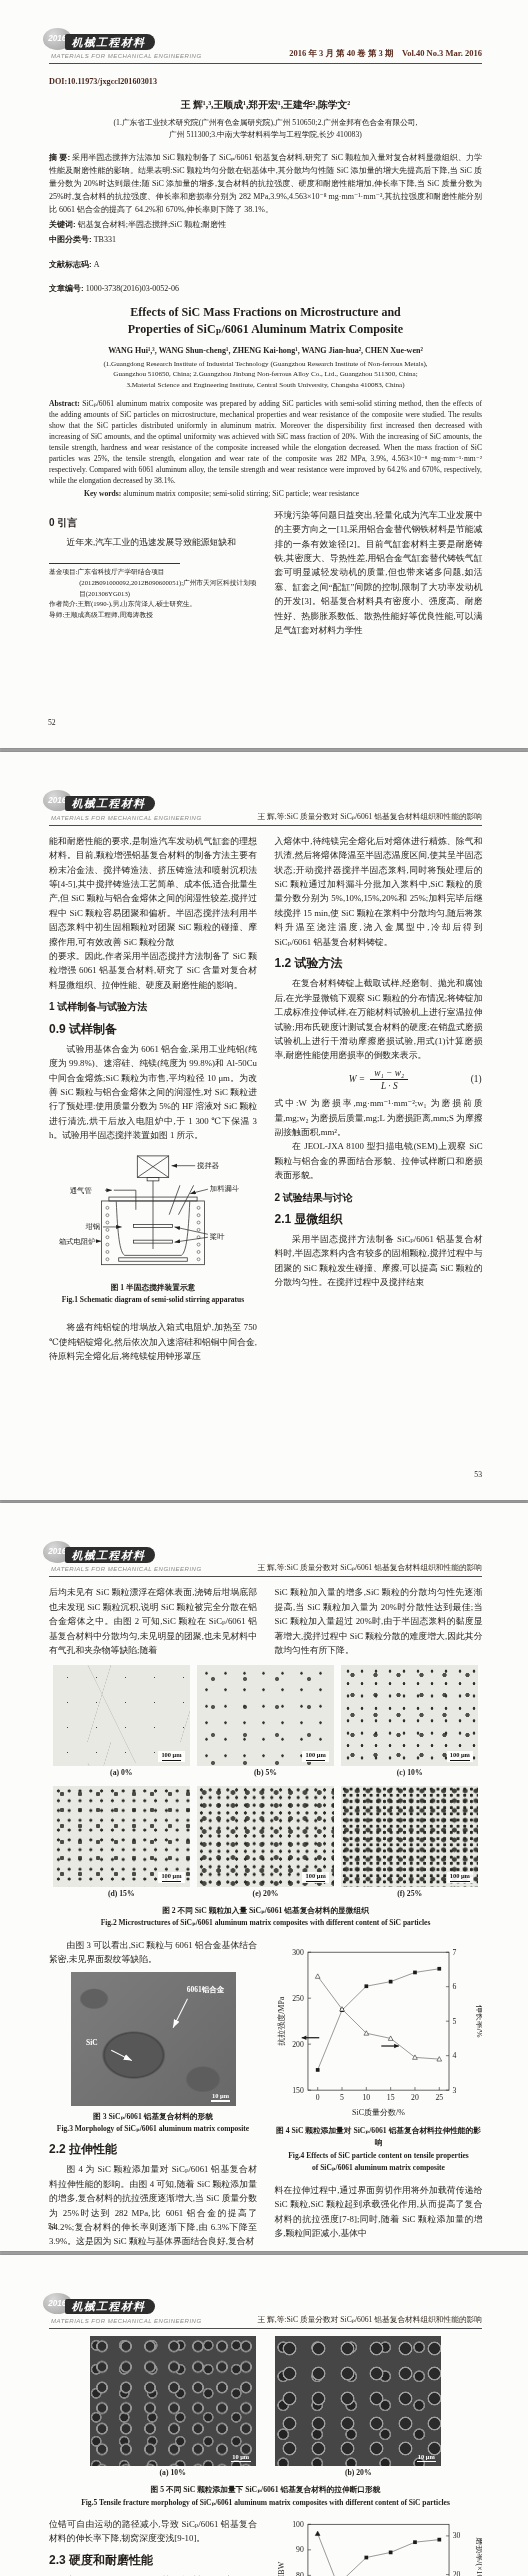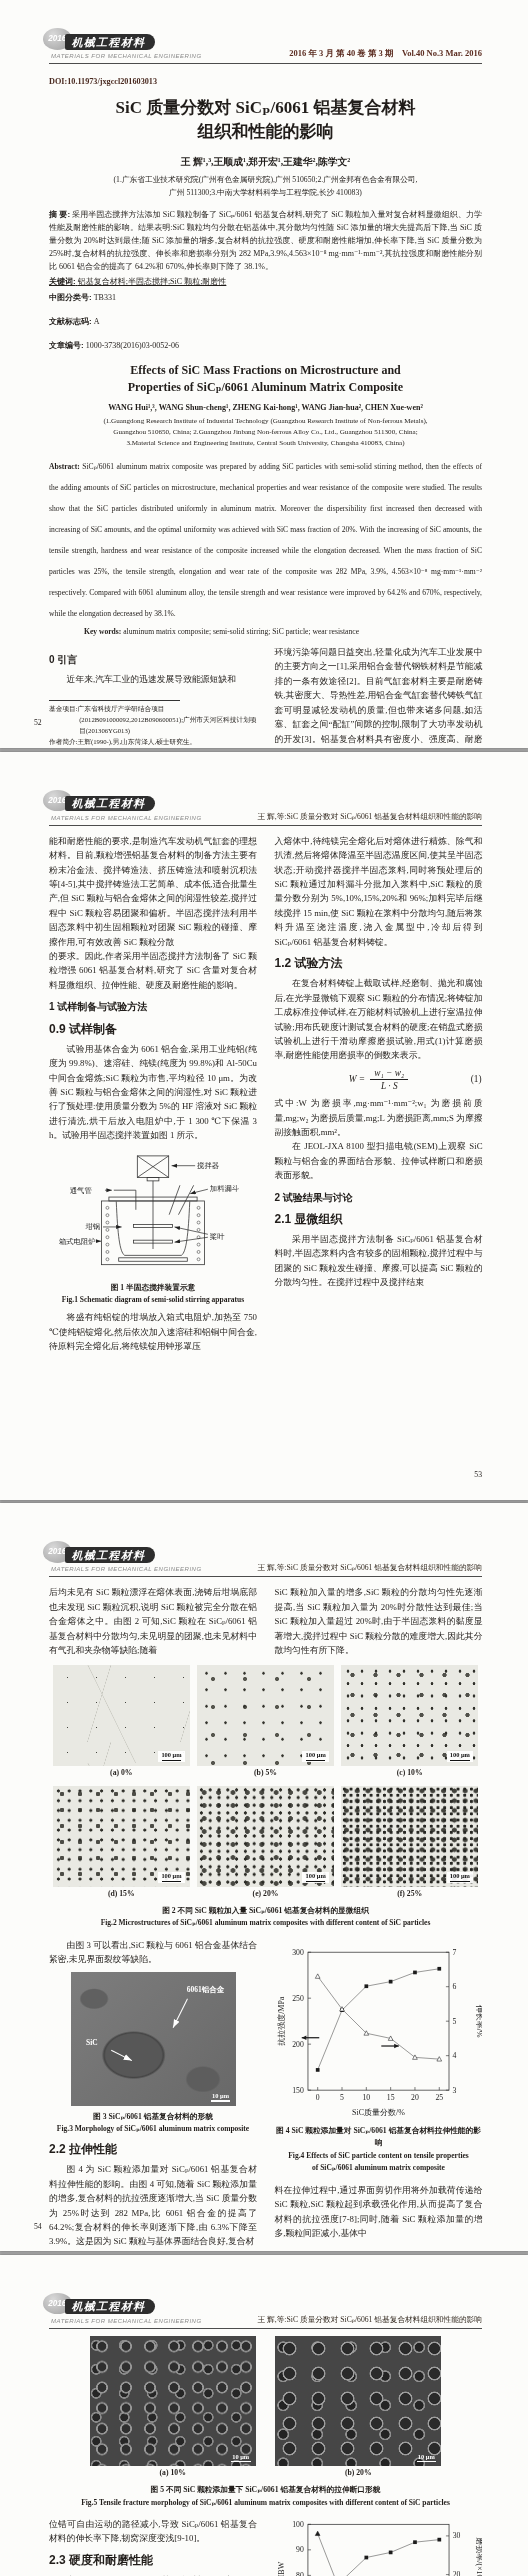--- a/index.html
+++ b/index.html
@@ -22,39 +22,39 @@
   .issue-info{font-weight:bold;font-size:8.5px;color:#5b2c20;white-space:nowrap;padding-bottom:2.1px;}
   .running-title{font-size:7.7px;color:#33291f;white-space:nowrap;padding-bottom:2.1px;}
   .head-rule{border-bottom:1.1px solid #4c4c4c;margin-top:1px;}
   
   .doi{font-weight:bold;font-size:8.2px;margin:13.4px 0 4.1px 0;color:#4a2a20;}
   .title-cn{text-align:center;font-weight:bold;font-size:17px;line-height:24px;margin:9.3px 15.5px 0 15.5px;}
   .authors-cn{text-align:center;font-weight:bold;font-size:9.8px;margin-top:12.4px;}
   .affil-cn{text-align:center;font-size:7.7px;line-height:12.4px;margin:5.2px 6.2px 0 6.2px;}
   .abstract{font-size:8px;line-height:13px;text-align:justify;margin-top:9.3px;}
   .abstract b,.kw b,.clc b{font-family:"Liberation Sans",sans-serif;}
-  .kw{font-size:8px;line-height:13px;margin-top:2.1px;text-decoration:underline;}
+  .kw{font-size:8px;line-height:13px;margin-top:2.1px;}
   .clc{font-size:8px;margin-top:3.1px;display:flex;gap:13.4px;flex-direction:column;}
   .title-en{text-align:center;font-weight:bold;font-size:12px;line-height:17px;margin-top:10.3px;}
   .authors-en{text-align:center;font-weight:bold;font-size:8px;margin-top:7.2px;}
   .affil-en{text-align:center;font-size:7.1px;line-height:10.8px;margin:4.1px 2.1px 0 2.1px;}
-  .abstract-en{font-size:7.6px;line-height:21px;text-align:justify;margin-top:7.2px;}
+  .abstract-en{font-size:7.6px;line-height:11px;text-align:justify;margin-top:7.2px;}
   .kw-en{font-size:7.6px;line-height:11.3px;margin-top:2.1px;padding-left:35px;}
   
   .cols{display:flex;gap:17.5px;margin-top:8.2px;}
   .col{width:208px;flex:none;}
   p.body{font-size:8.8px;line-height:14.4px;text-align:justify;margin:0;}
   p.ind{text-indent:2em;}
   h3.sec{font-family:"Liberation Sans",sans-serif;font-size:10px;font-weight:bold;margin:8.2px 0 5.2px 0;}
   h4.sub{font-family:Liberation Sans, sans-serif;font-size:12px;font-weight:bold;margin:6.2px 0 4.1px 0;}
   .foot-rule{width:131px;border-top:0.8px solid #333;margin-top:13.4px;}
   .foot{font-size:6.7px;line-height:10.8px;margin-top:3.1px;}
   .foot div{padding-left:4.5em;text-indent:-4.5em;}
   .pageno{position:absolute;bottom:20.6px;font-size:7.7px;}
-  .pn-left{left:34px;} .pn-right{right:46px;}
+  .pn-left{left:48px;} .pn-right{right:46px;}
   
   .figure{margin-top:7.2px;}
   .cap-cn{font-size:7.7px;font-weight:bold;text-align:center;line-height:12.4px;margin-top:5.2px;}
   .cap-en{font-size:7.5px;font-weight:bold;text-align:center;line-height:12px;}
   .panel-row{display:flex;justify-content:center;gap:7.2px;}
   .panel{position:relative;flex:none;}
   .panel-label{font-size:7.7px;font-weight:bold;text-align:center;line-height:13px;}
   .sc{position:absolute;right:5.2px;bottom:3.6px;display:flex;flex-direction:column;align-items:center;
       font-size:6.4px;font-weight:bold;line-height:7.7px;}
   .om .sc{background:rgba(255,255,255,.93);padding:0.5px 3.1px 1px 3.1px;color:#111;}
@@ -110,24 +110,20 @@
     <div class="logo">
       <div class="logo-ball">2016</div>
       <div class="logo-band">机械工程材料</div>
       <div class="logo-en">MATERIALS FOR MECHANICAL ENGINEERING</div>
     </div>
     <div class="issue-info">2016 年 3 月 第 40 卷 第 3 期　Vol.40 No.3 Mar. 2016</div>
   </div>
   <div class="head-rule"></div>
 
   <div class="doi">DOI:10.11973/jxgccl201603013</div>
-  <div class="title-cn">
-    <div>SiC 质量分数对 SiCₚ/6061 铝基复合材料</div>
-    <div>组织和性能的影响</div>
-  </div>
   <div class="authors-cn">王  辉¹,³,王顺成¹,郑开宏¹,王建华²,陈学文²</div>
   <div class="affil-cn">
     <div>(1.广东省工业技术研究院(广州有色金属研究院),广州 510650;2.广州金邦有色合金有限公司,</div>
     <div>广州 511300;3.中南大学材料科学与工程学院,长沙 410083)</div>
   </div>
   <div class="abstract"><b>摘  要:</b> <span>采用半固态搅拌方法添加 SiC 颗粒制备了 SiCₚ/6061 铝基复合材料,研究了 SiC 颗粒加入量对复合材料显微组织、力学性能及耐磨性能的影响。结果表明:SiC 颗粒均匀分散在铝基体中,其分散均匀性随 SiC 添加量的增大先提高后下降,当 SiC 质量分数为 20%时达到最佳;随 SiC 添加量的增多,复合材料的抗拉强度、硬度和耐磨性能增加,伸长率下降,当 SiC 质量分数为 25%时,复合材料的抗拉强度、伸长率和磨损率分别为 282 MPa,3.9%,4.563×10⁻⁸ mg·mm⁻¹·mm⁻²,其抗拉强度和耐磨性能分别比 6061 铝合金的提高了 64.2%和 670%,伸长率则下降了 38.1%。</span></div>
   <div class="kw"><b>关键词:</b> <span>铝基复合材料;半固态搅拌;SiC 颗粒;耐磨性</span></div>
   <div class="clc">
     <span><b>中图分类号:</b> <span>TB331</span></span>
     <span><b>文献标志码:</b> <span>A</span></span>
@@ -238,24 +234,24 @@
             <text x="316" y="90">加料漏斗</text>
             <text x="30" y="93">通气管</text>
             <text x="62" y="168">坩锅</text>
             <text x="8" y="197">箱式电阻炉</text>
             <text x="316" y="187">桨叶</text>
           </g>
         </svg>
       </div>
       <div class="cap-cn">图 1  半固态搅拌装置示意</div>
       <div class="cap-en">Fig.1  Schematic diagram of semi-solid stirring apparatus</div>
-      <p class="body ind" style="margin-top:4px">将盛有纯铝锭的坩埚放入箱式电阻炉,加热至 750 ℃使纯铝锭熔化,然后依次加入速溶硅和铝铜中间合金,待原料完全熔化后,将纯镁锭用钟形罩压</p>
-    </div>
-    <div class="col">
-      <p class="body">入熔体中,待纯镁完全熔化后对熔体进行精炼、除气和扒渣,然后将熔体降温至半固态温度区间,使其呈半固态状态;开动搅拌器搅拌半固态浆料,同时将预处理后的 SiC 颗粒通过加料漏斗分批加入浆料中,SiC 颗粒的质量分数分别为 5%,10%,15%,20%和 96%;加料完毕后继续搅拌 15 min,使 SiC 颗粒在浆料中分散均匀,随后将浆料升温至浇注温度,浇入金属型中,冷却后得到 SiCₚ/6061 铝基复合材料铸锭。</p>
+      <p class="body ind" style="margin-top:14px">将盛有纯铝锭的坩埚放入箱式电阻炉,加热至 750 ℃使纯铝锭熔化,然后依次加入速溶硅和铝铜中间合金,待原料完全熔化后,将纯镁锭用钟形罩压</p>
+    </div>
+    <div class="col">
+      <p class="body">入熔体中,待纯镁完全熔化后对熔体进行精炼、除气和扒渣,然后将熔体降温至半固态温度区间,使其呈半固态状态;开动搅拌器搅拌半固态浆料,同时将预处理后的 SiC 颗粒通过加料漏斗分批加入浆料中,SiC 颗粒的质量分数分别为 5%,10%,15%,20%和 25%;加料完毕后继续搅拌 15 min,使 SiC 颗粒在浆料中分散均匀,随后将浆料升温至浇注温度,浇入金属型中,冷却后得到 SiCₚ/6061 铝基复合材料铸锭。</p>
       <h4 class="sub">1.2  试验方法</h4>
       <p class="body ind">在复合材料铸锭上截取试样,经磨制、抛光和腐蚀后,在光学显微镜下观察 SiC 颗粒的分布情况;将铸锭加工成标准拉伸试样,在万能材料试验机上进行室温拉伸试验;用布氏硬度计测试复合材料的硬度;在销盘式磨损试验机上进行干滑动摩擦磨损试验,用式(1)计算磨损率,耐磨性能使用磨损率的倒数来表示。</p>
       <div class="formula">
         <span>W =</span>
         <span class="frac">
             <span class="num">w₁ − w₂</span>
             <span class="den">L · S</span>
           </span>
         <span class="fno">(1)</span>
       </div>

